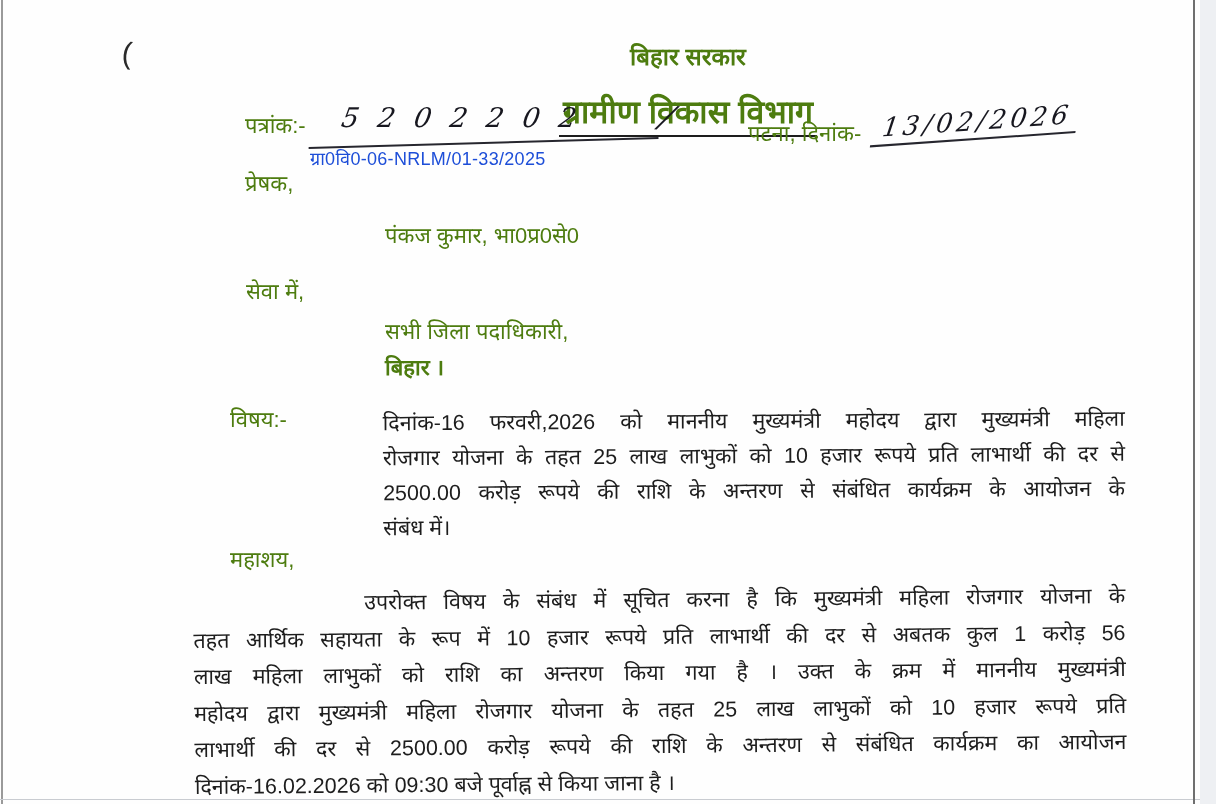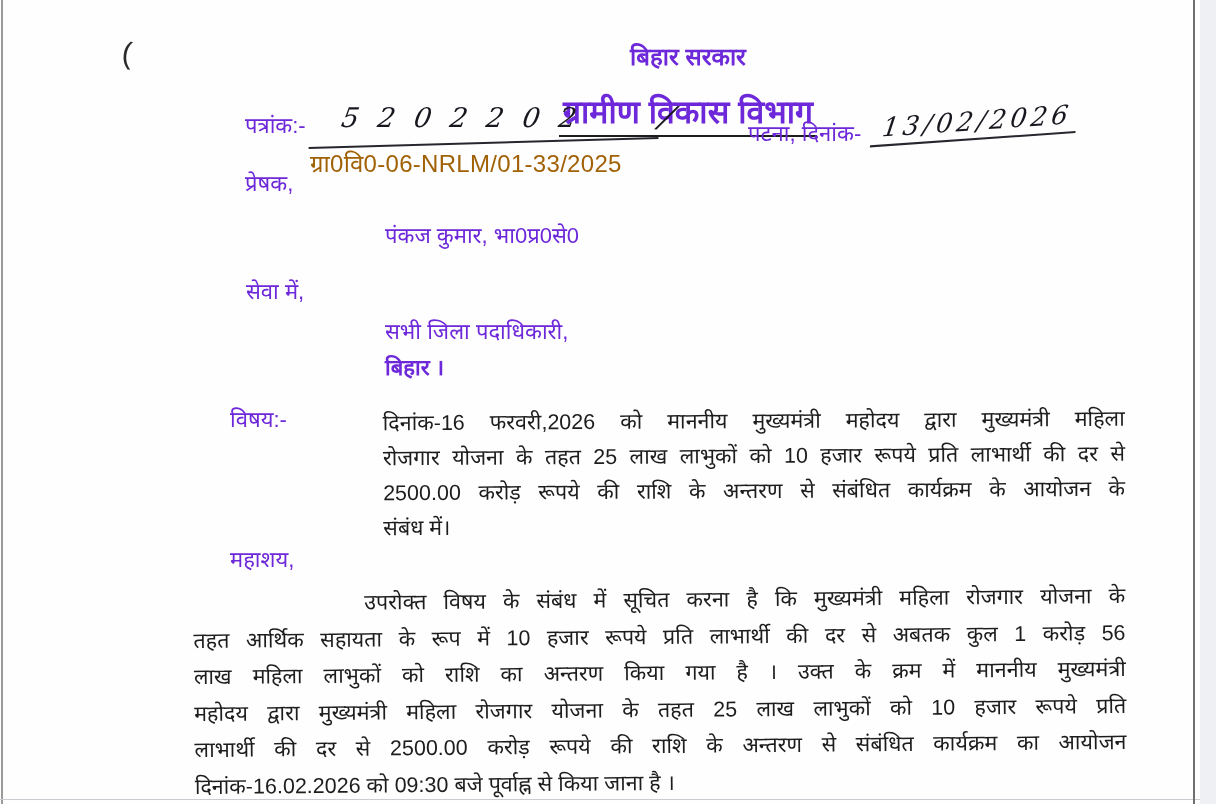--- a/index.html
+++ b/index.html
@@ -10,21 +10,21 @@
   }
   .page{
     position:absolute;left:0;top:0;width:1200px;height:804px;
     background:#fefefe;color:#1d1d1d;
   }
   .scan-strip-right{position:absolute;right:0;top:0;width:16px;height:804px;background:#eef0f3;}
   .scan-border-right{position:absolute;left:1193px;top:0;width:2px;height:804px;background:#6f6f6f;}
   .scan-border-left{position:absolute;left:1px;top:0;width:2px;height:804px;background:#9a9a9a;}
   .scan-border-bottom{position:absolute;left:0;top:799px;width:1200px;height:1px;background:#c9ccd1;}
   .abs{position:absolute;white-space:nowrap;}
-  .t{font-size:22px;line-height:1.25;color:#6d28d9;}
+  .t{font-size:22px;line-height:1.25;color:#4d7c0f;}
   .bold{font-weight:700;}
   .center-head{left:180px;width:1016px;text-align:center;}
   .dept-underline{display:inline-block;border-bottom:2px solid #1d1d1d;padding:0 4px 3px 4px;}
   .hand{
     font-family:"DejaVu Serif","Liberation Serif",serif;
     font-style:italic;color:#17171f;
   }
   .hw-no{
     font-size:27px;letter-spacing:19px;transform:skewX(-10deg);
     display:inline-block;
@@ -47,21 +47,21 @@
   .pline{
     font-size:21.5px;line-height:35px;text-align:justify;text-align-last:justify;
     color:#1d1d1d;
   }
   .pline.last{text-align-last:left;}
   .subject-block{left:383px;top:404px;width:742px;transform:rotate(-0.35deg);}
   .body-block{left:194px;top:582px;width:932px;transform:rotate(-0.5deg);}
   .body-block .pline{line-height:36.5px;}
   .indent-first{padding-left:171px;}
   .corner-mark{font-size:30px;color:#2a2a2a;transform:rotate(6deg);}
-  .refno{font-size:24px;letter-spacing:0.3px;color:#a16207;}
+  .refno{font-size:18px;letter-spacing:0.3px;color:#1d4ed8;}
 </style>
 </head>
 <body>
 
 <div class="page">
 
   <div class="scan-border-left"></div>
   <div class="scan-border-bottom"></div>
 
   <div class="abs corner-mark" style="left:122px;top:36px;">(</div>

